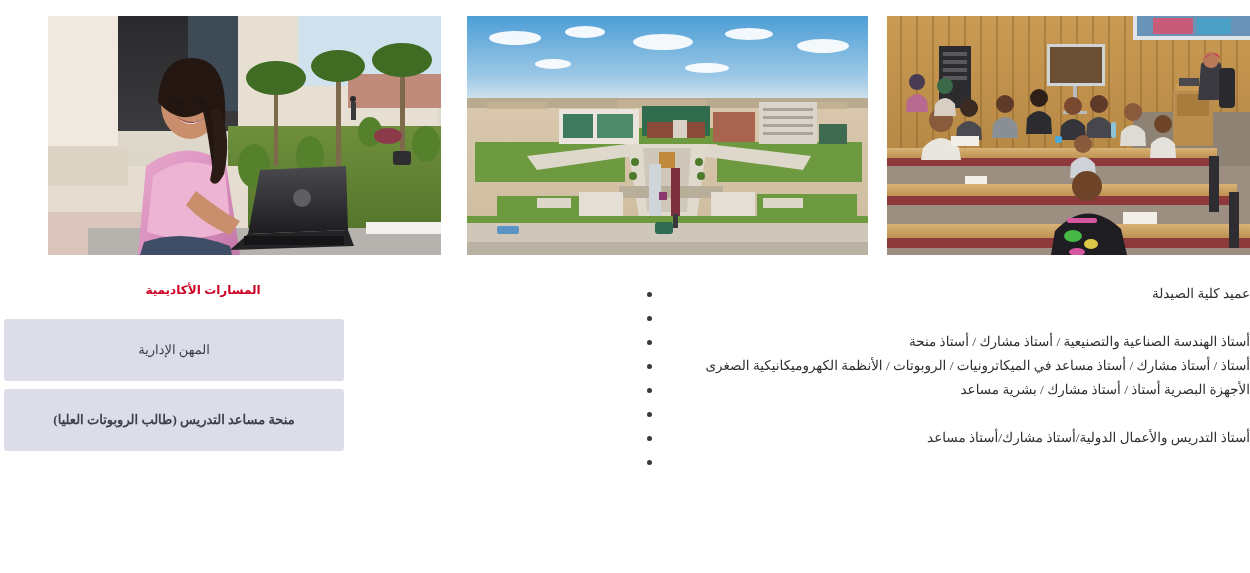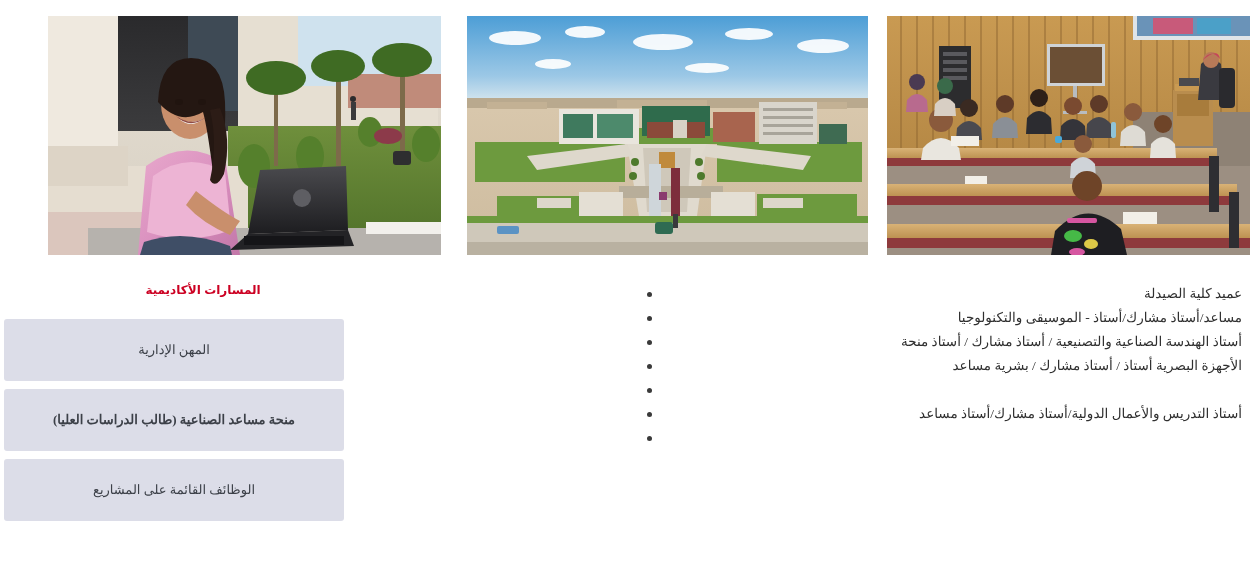--- a/index.html
+++ b/index.html
@@ -109,21 +109,21 @@
   .roles-list {
     margin: 0;
     padding: 0;
     list-style: none;
   }
 
   .role-item {
     position: relative;
     height: 24px;
     line-height: 24px;
-    padding-right: 8px;
+    padding-right: 0;
     padding-left: 282px;   
     text-align: right;
     color: #2f2f2f;
     font-family: "Liberation Serif", "DejaVu Serif", serif;
     font-size: 13.5px;
     white-space: nowrap;
     direction: rtl;
   }
 
   .role-bullet {
@@ -447,41 +447,41 @@
   <div class="content">
 
     <div class="tracks-col">
       <h2 class="tracks-heading">المسارات الأكاديمية</h2>
 
       <ul class="track-list">
         <li>
           <button class="track-item">المهن الإدارية</button>
         </li>
         <li>
-          <button class="track-item is-emphasis">منحة مساعد الصناعية (طالب الدراسات العليا)</button>
-        </li>
-        <li>
-          <button class="track-item">الوظائف القائمة على المشاريع</button>
+          <button class="track-item is-emphasis">منحة مساعد التدريس (طالب الروبوتات العليا)</button>
         </li>
       </ul>
     </div>
 
     <div class="roles-col">
       <ul class="roles-list">
         <li class="role-item">
           <span class="role-bullet"></span>
           <span class="role-text">عميد كلية الصيدلة</span>
         </li>
         <li class="role-item">
           <span class="role-bullet"></span>
-          <span class="role-text">مساعد/أستاذ مشارك/أستاذ - الموسيقى والتكنولوجيا</span>
         </li>
         <li class="role-item">
           <span class="role-bullet"></span>
           <span class="role-text">أستاذ الهندسة الصناعية والتصنيعية / أستاذ مشارك / أستاذ منحة</span>
+        </li>
+        <li class="role-item">
+          <span class="role-bullet"></span>
+          <span class="role-text">أستاذ / أستاذ مشارك / أستاذ مساعد في الميكاترونيات / الروبوتات / الأنظمة الكهروميكانيكية الصغرى</span>
         </li>
         <li class="role-item">
           <span class="role-bullet"></span>
           <span class="role-text">الأجهزة البصرية أستاذ / أستاذ مشارك / بشرية مساعد</span>
         </li>
         <li class="role-item">
           <span class="role-bullet"></span>
         </li>
         <li class="role-item">
           <span class="role-bullet"></span>

